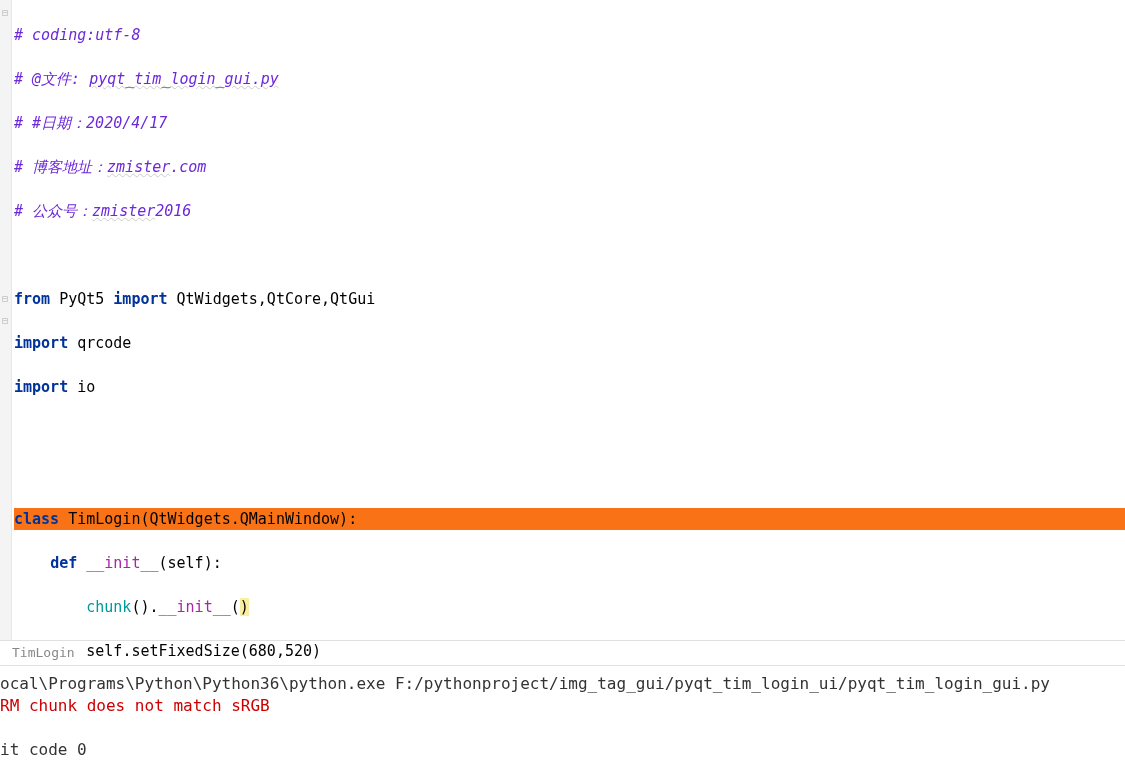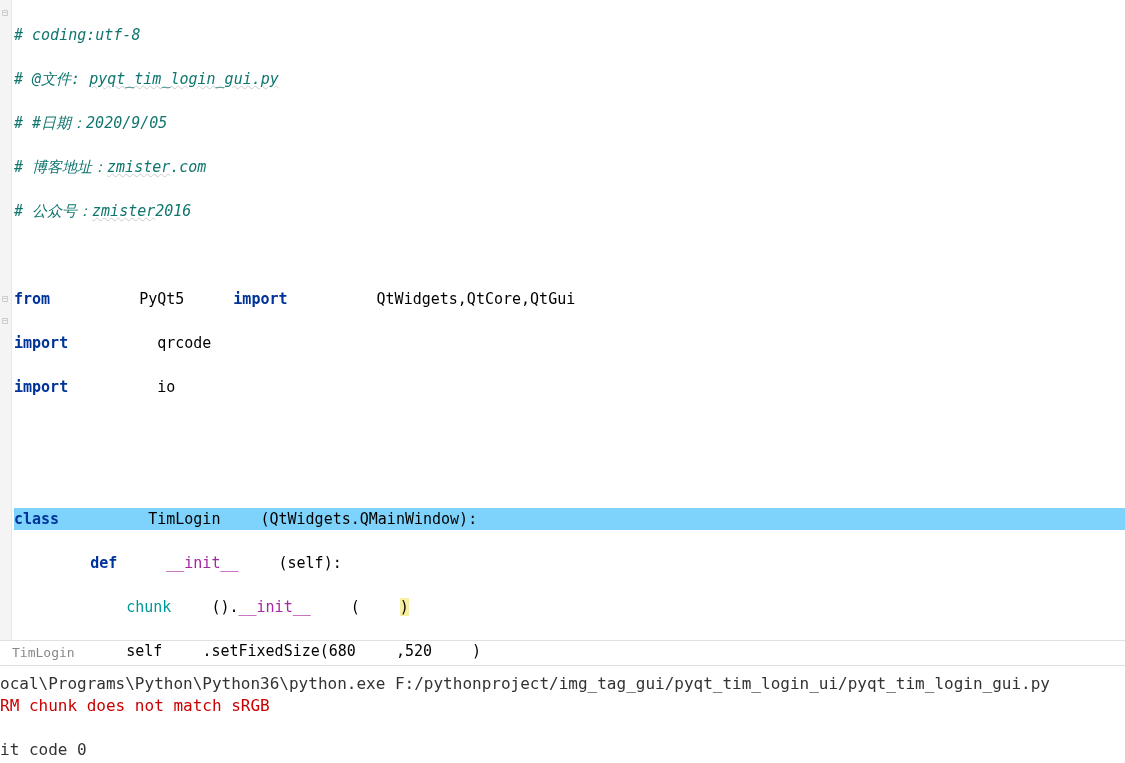--- a/index.html
+++ b/index.html
@@ -41,25 +41,25 @@
     .code-content {
       padding-left: 14px;
       padding-top: 2px;
       white-space: pre;
     }
     .line {
       height: 22px;
       padding-left: 0;
     }
     .line.highlighted {
-      background: #7dd3fc;
+      background: #f97316;
     }
-    .comment { color: #0f766e; }
+    .comment { color: #6d28d9; }
     .keyword { color: #003399; font-weight: bold; font-style: normal; }
-    .identifier { color: #000000; font-style: normal; margin-left: 40px; }
+    .identifier { color: #000000; font-style: normal; }
     .dunder { color: #a626a4; font-style: normal; }
     .builtin { color: #009999; font-style: normal; }
     .number { color: #000000; font-style: normal; }
     .paren-highlight { background: #f8f0a0; }
     .underline-wavy { text-decoration: underline wavy #cccccc; text-decoration-thickness: 1px; }
 
     .breadcrumb {
       height: 26px;
       border-top: 1px solid #e0e0e0;
       border-bottom: 1px solid #e0e0e0;
@@ -90,21 +90,21 @@
 
 <div class="editor-area">
   <div class="gutter">
     <span class="fold-marker" style="top:2px;">⊟</span>
     <span class="fold-marker" style="top:288px;">⊟</span>
     <span class="fold-marker" style="top:310px;">⊟</span>
   </div>
   <div class="code-content">
 <div class="line"><span class="comment"><span># coding:utf-8</span></span></div>
 <div class="line"><span class="comment"><span># @文件: </span><span class="underline-wavy">pyqt_tim_login_gui.py</span></span></div>
-<div class="line"><span class="comment"><span># #日期：2020/9/05</span></span></div>
+<div class="line"><span class="comment"><span># #日期：2020/4/17</span></span></div>
 <div class="line"><span class="comment"><span># 博客地址：</span><span class="underline-wavy">zmister</span><span>.com</span></span></div>
 <div class="line"><span class="comment"><span># 公众号：</span><span class="underline-wavy">zmister</span><span>2016</span></span></div>
 <div class="line"></div>
 <div class="line"><span class="keyword">from</span><span class="identifier"> </span><span class="identifier">PyQt5</span><span class="identifier"> </span><span class="keyword">import</span><span class="identifier"> </span><span class="identifier">QtWidgets,QtCore,QtGui</span></div>
 <div class="line"><span class="keyword">import</span><span class="identifier"> </span><span class="identifier">qrcode</span></div>
 <div class="line"><span class="keyword">import</span><span class="identifier"> </span><span class="identifier">io</span></div>
 <div class="line"></div>
 <div class="line"></div>
 <div class="line highlighted"><span class="keyword">class</span><span class="identifier"> </span><span class="identifier">TimLogin</span><span class="identifier">(QtWidgets.QMainWindow):</span></div>
 <div class="line"><span class="identifier">    </span><span class="keyword">def</span><span class="identifier"> </span><span class="dunder">__init__</span><span class="identifier">(self):</span></div>

